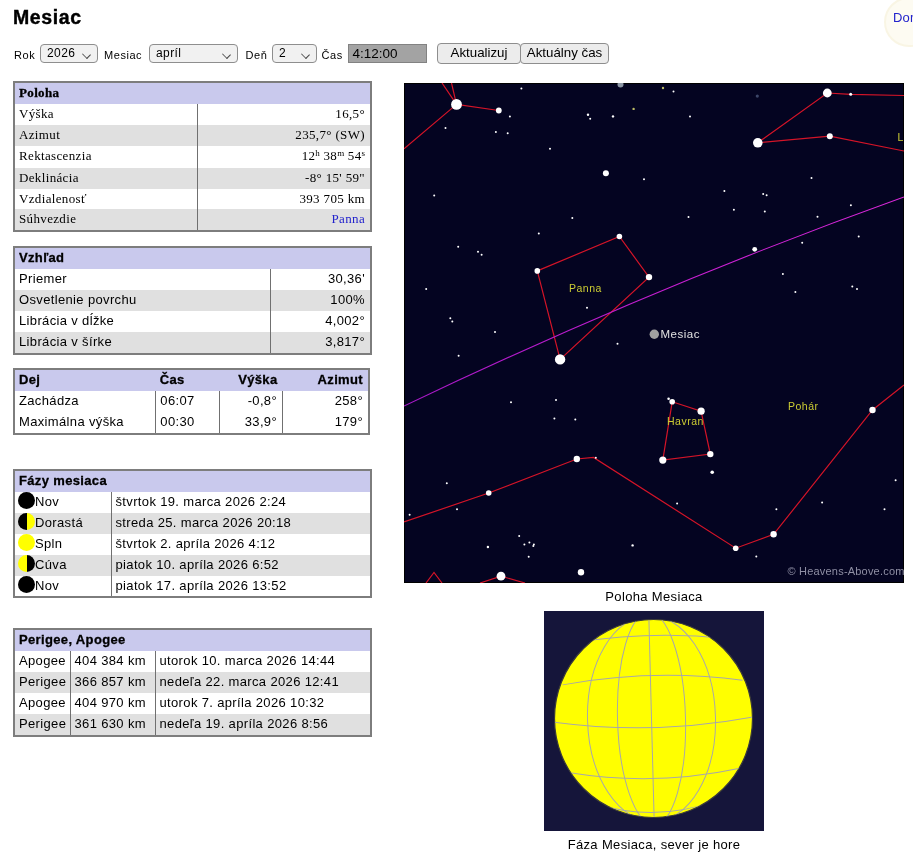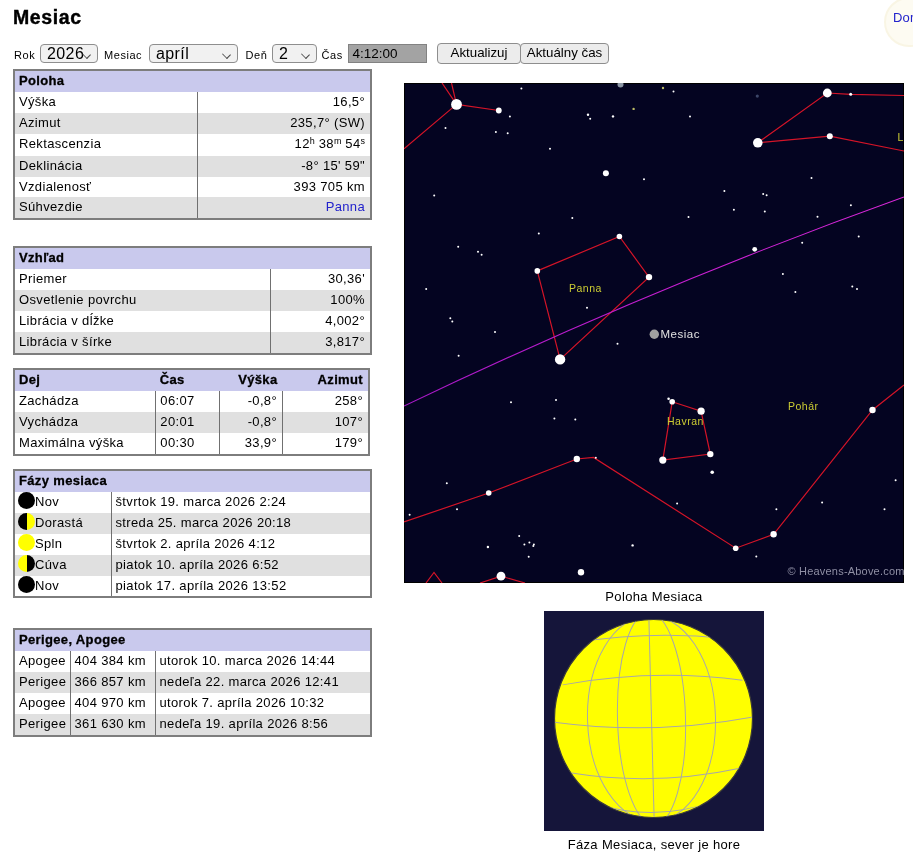--- a/index.html
+++ b/index.html
@@ -6,21 +6,21 @@
 body{width:913px;height:864px;position:relative;overflow:hidden;background:#fff;
   font-family:"Liberation Sans",sans-serif;}
 .abs{position:absolute;}
 #title{left:13px;top:6px;font-size:19.5px;font-weight:bold;letter-spacing:0.6px;color:#000;-webkit-text-stroke:0.4px #000;}
 #sunlogo{left:884px;top:-3px;width:46px;height:46px;border-radius:50%;
   background:#fcf9e6;border:2px solid #f4ecca;opacity:0.5;}
 #domov{left:893px;top:10px;font-size:13px;color:#2222cc;letter-spacing:0.2px;}
 
 .flabel{font-size:11px;letter-spacing:0.55px;color:#000;top:48.5px;}
 .sel{top:43.5px;height:19px;box-sizing:border-box;border:1px solid #8e8e8e;border-radius:4px;
-  background:#f1f1f1;font-size:16px;letter-spacing:0.4px;line-height:17px;padding-left:6px;color:#000;}
+  background:#f1f1f1;font-size:12px;letter-spacing:0.4px;line-height:17px;padding-left:6px;color:#000;}
 .sel .ar{position:absolute;right:7px;top:6px;width:6px;height:6px;
   border-right:1.6px solid #444;border-bottom:1.6px solid #444;transform:rotate(45deg) scaleY(0.8);}
 #inp{left:347.5px;top:43.5px;width:79px;height:19px;box-sizing:border-box;border:1px solid #828282;
   background:#a3a3a3;font-size:13.5px;line-height:17px;padding-left:4px;color:#000;}
 .btn{top:43px;height:20.5px;box-sizing:border-box;border:1px solid #8e8e8e;border-radius:4px;
   background:#ececec;font-size:13.3px;line-height:18.5px;text-align:center;color:#000;}
 
 table{position:absolute;border-collapse:collapse;background:#fff;table-layout:fixed;
   font-size:13px;letter-spacing:0.35px;color:#000;border:2px solid #7d7d7d;}
 td,th{padding:0 5px 0 4px;height:20.9px;line-height:20.9px;overflow:hidden;white-space:nowrap;}
@@ -47,21 +47,21 @@
 <div class="abs sel" style="left:40px;width:58px;">2026<span class="ar"></span></div>
 <div class="abs flabel" style="left:104px;">Mesiac</div>
 <div class="abs sel" style="left:149px;width:89px;">apríl<span class="ar"></span></div>
 <div class="abs flabel" style="left:245.5px;">Deň</div>
 <div class="abs sel" style="left:272px;width:45px;">2<span class="ar"></span></div>
 <div class="abs flabel" style="left:321.5px;">Čas</div>
 <div class="abs" id="inp">4:12:00</div>
 <div class="abs btn" style="left:437px;width:84px;">Aktualizuj</div>
 <div class="abs btn" style="left:520px;width:89px;">Aktuálny čas</div>
 
-<table id="t1" style="left:13px;top:69px;width:357px;">
+<table id="t1" style="left:13px;top:81px;width:357px;font-family:Liberation Serif, serif;">
 <colgroup>
       <col style="width:183px">
       <col style="width:174px">
     </colgroup>
 <tbody>
       <tr>
         <th colspan="2">Poloha</th>
       </tr>
 <tr>
         <td>Výška</td>
@@ -130,26 +130,20 @@
         <th>Dej</th>
         <th class="v">Čas</th>
         <th class="v" style="text-align:right;">Výška</th>
         <th class="v" style="text-align:right;">Azimut</th>
       </tr>
 <tr>
         <td>Zachádza</td>
         <td class="v">06:07</td>
         <td class="v r">-0,8°</td>
         <td class="v r">258°</td>
-      </tr>
-<tr class="g">
-        <td>Vychádza</td>
-        <td class="v">20:01</td>
-        <td class="v r">-0,8°</td>
-        <td class="v r">107°</td>
       </tr>
 <tr>
         <td>Maximálna výška</td>
         <td class="v">00:30</td>
         <td class="v r">33,9°</td>
         <td class="v r">179°</td>
       </tr>
 </tbody>
   </table>
 

